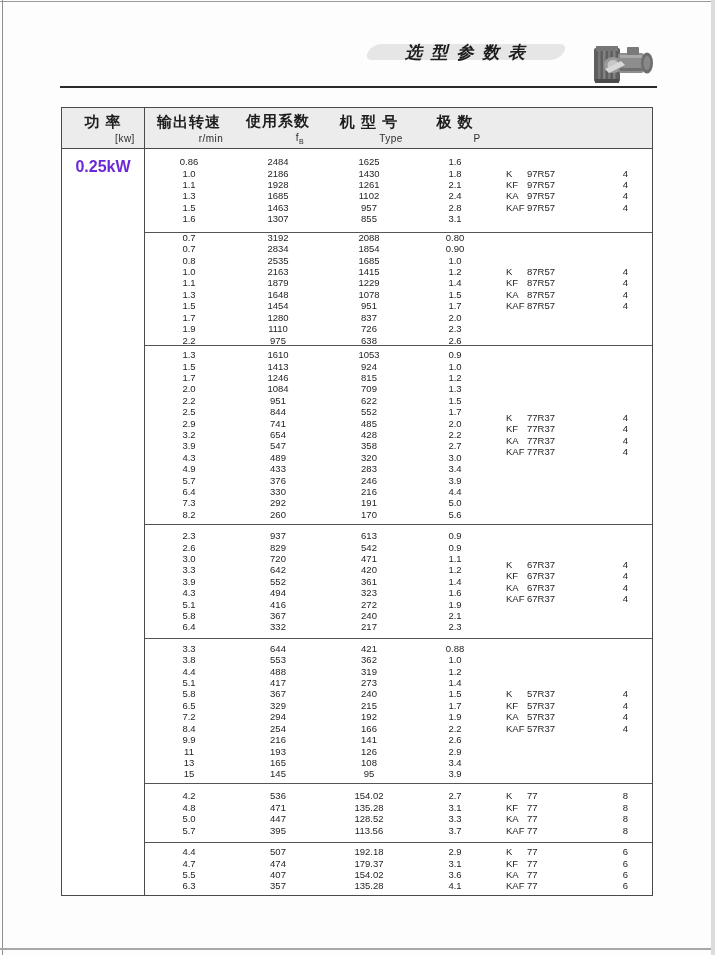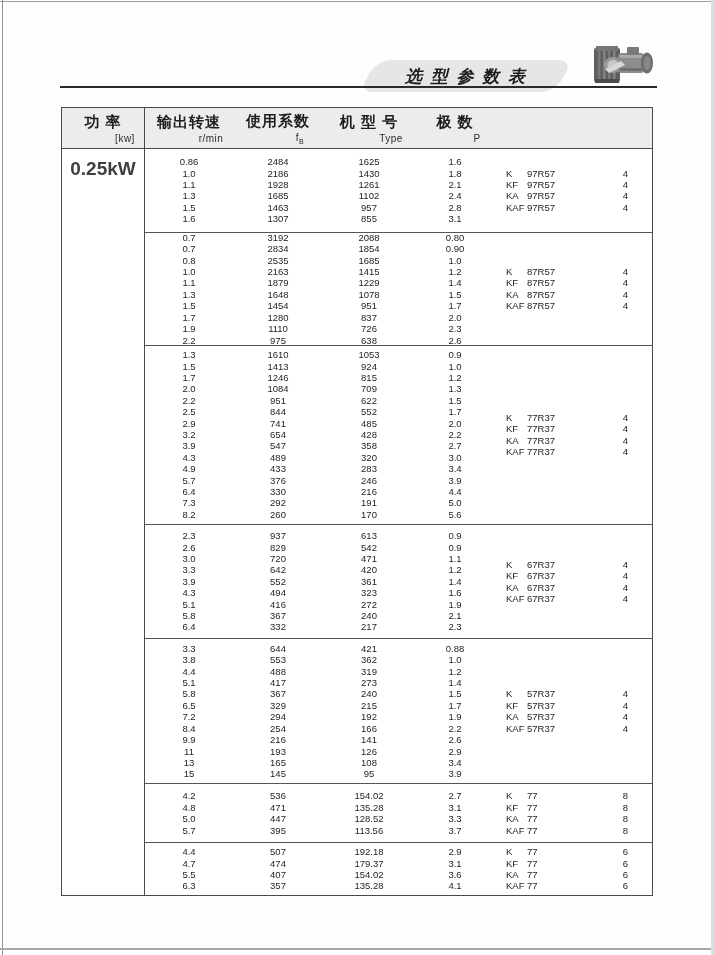--- a/index.html
+++ b/index.html
@@ -8,21 +8,21 @@
     background:#fdfdfd;color:#222;
     font-family:"Liberation Sans","DejaVu Sans",sans-serif;
   }
   
   .edge-top{position:absolute;left:0;top:1px;width:715px;height:1px;background:#9a9a9a;}
   .edge-left{position:absolute;left:2px;top:0;width:1px;height:955px;background:#8f8f8f;}
   .edge-bottom{position:absolute;left:0;top:948px;width:715px;height:2px;background:#a8a8a8;}
   .edge-right{position:absolute;right:0;top:0;width:4px;height:955px;background:#dcdcdc;}
 
   
-  .banner{position:absolute;left:368px;top:60px;width:196px;height:32px;text-align:right;}
+  .banner{position:absolute;left:368px;top:44px;width:196px;height:16px;text-align:right;}
   .banner-bg{position:absolute;inset:0;background:#e6e6e6;transform:skewX(-30deg);border-radius:14px/13px;}
   .banner-text{
     position:relative;z-index:1;display:flex;align-items:center;justify-content:center;height:100%;
     font-size:17px;font-style:italic;font-weight:bold;letter-spacing:2px;color:#1c1c1c;
   }
   .title-rule{position:absolute;left:60px;top:86px;width:597px;height:2px;background:#2a2a2a;}
 
   
   .photo{position:absolute;left:591px;top:39px;width:70px;height:48px;}
 
@@ -39,21 +39,21 @@
   .th .cn{font-size:15px;font-weight:bold;letter-spacing:1px;color:#1e1e1e;}
   .th .unit{font-size:10px;color:#2c2c2c;letter-spacing:0.5px;padding-left:44px;}
   .th.power-h{border-right:1px solid #4a4a4a;box-sizing:border-box;}
   sub.fsub{font-size:7px;}
 
   .tbody{display:flex;height:calc(100% - 41px);}
   .power-col{
     width:83px;border-right:1px solid #4a4a4a;box-sizing:border-box;
     text-align:center;padding-top:9px;
   }
-  .power-label{font-size:19px;font-weight:bold;color:#404040;margin-top:36px;}
+  .power-label{font-size:16px;font-weight:bold;color:#6d28d9;margin-top:36px;}
   .data-col{flex:1;display:flex;flex-direction:column;}
 
   .block{position:relative;border-bottom:1px solid #555;box-sizing:border-box;}
   .block:last-child{border-bottom:none;}
   .rows{display:flex;flex-direction:column;justify-content:center;height:100%;}
   .row{display:grid;grid-template-columns:88px 90px 92px 80px;line-height:11.4px;}
   .row span{font-size:9.5px;text-align:center;color:#242424;}
 
   .models{
     position:absolute;left:350px;top:0;bottom:0;right:0;

